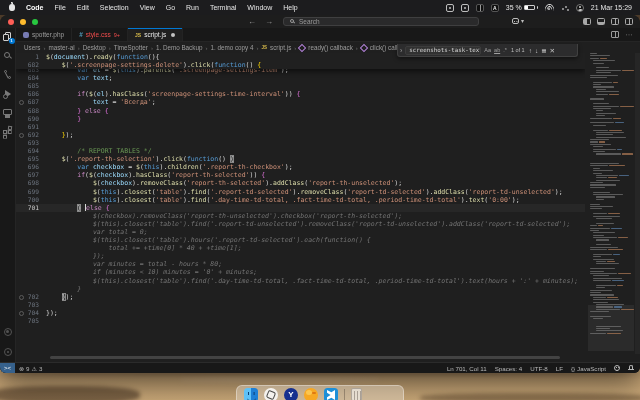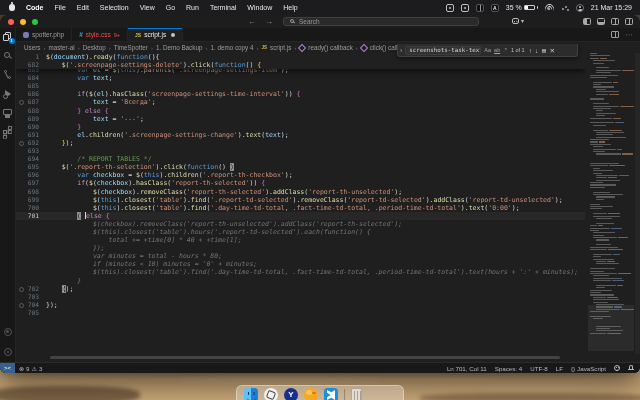--- a/index.html
+++ b/index.html
@@ -355,30 +355,25 @@
               </div>
               <div class="row">
                 <span class="gutter">687<i class="gdot"></i></span>
                 <span class="codeln" style="padding-left: 46.92px;"><span class="tk-v">text</span><span class="tk-p"> = </span><span class="tk-s">'Всегда'</span><span class="tk-p">;</span></span>
               </div>
               <div class="row">
                 <span class="gutter">688</span>
                 <span class="codeln" style="padding-left: 31.28px;"><span class="tk-b2">}</span><span class="tk-p"> </span><span class="tk-c">else</span><span class="tk-p"> </span><span class="tk-b2">{</span></span>
               </div>
               <div class="row">
-                <span class="gutter">689</span>
-                <span class="codeln" style="padding-left: 46.92px;"><span class="tk-v">text</span><span class="tk-p"> = </span><span class="tk-s">'---'</span><span class="tk-p">;</span></span>
-              </div>
-              <div class="row">
                 <span class="gutter">690</span>
                 <span class="codeln" style="padding-left: 31.28px;"><span class="tk-b2">}</span></span>
               </div>
               <div class="row">
                 <span class="gutter">691</span>
-                <span class="codeln" style="padding-left: 31.28px;"><span class="tk-v">el</span><span class="tk-p">.</span><span class="tk-f">children</span><span class="tk-p">(</span><span class="tk-s">'.screenpage-settings-change'</span><span class="tk-p">).</span><span class="tk-f">text</span><span class="tk-p">(</span><span class="tk-v">text</span><span class="tk-p">);</span></span>
               </div>
               <div class="row">
                 <span class="gutter">692<i class="gdot"></i></span>
                 <span class="codeln" style="padding-left: 15.64px;"><span class="tk-b1">}</span><span class="tk-p">);</span></span>
               </div>
               <div class="row">
                 <span class="gutter">693</span>
                 <span class="codeln" style="padding-left: 0px;"></span>
               </div>
               <div class="row">
@@ -408,21 +403,29 @@
               <div class="row">
                 <span class="gutter">700</span>
                 <span class="codeln" style="padding-left: 46.92px;"><span class="tk-f">$</span><span class="tk-p">(</span><span class="tk-k">this</span><span class="tk-p">).</span><span class="tk-f">closest</span><span class="tk-p">(</span><span class="tk-s">'table'</span><span class="tk-p">).</span><span class="tk-f">find</span><span class="tk-p">(</span><span class="tk-s">'.day-time-td-total, .fact-time-td-total, .period-time-td-total'</span><span class="tk-p">).</span><span class="tk-f">text</span><span class="tk-p">(</span><span class="tk-s">'0:00'</span><span class="tk-p">);</span></span>
               </div>
               <div class="row cur">
                 <span class="gutter">701</span>
                 <span class="codeln" style="padding-left: 31.28px;"><span class="tk-bm">}</span><span class="tk-p"> </span><span class="caret"></span><span class="tk-c">else</span><span class="tk-p"> </span><span class="tk-b2">{</span></span>
               </div>
               <div class="row">
                 <span class="gutter"></span>
-                <span class="codeln" style="padding-left: 46.92px;"><span class="tk-g">$(checkbox).removeClass('report-th-unselected').addClass('report-th-selected');</span></span>
+                <span class="codeln" style="padding-left: 46.92px;"><span class="tk-g">$(checkbox).removeClass('report-th-unselected').checkbox('report-th-selected');</span></span>
+              </div>
+              <div class="row">
+                <span class="gutter"></span>
+                <span class="codeln" style="padding-left: 46.92px;"><span class="tk-g">$(this).closest('table').find('.report-td-unselected').removeClass('report-td-unselected').addClass('report-td-selected');</span></span>
+              </div>
+              <div class="row">
+                <span class="gutter"></span>
+                <span class="codeln" style="padding-left: 46.92px;"><span class="tk-g">var total = 0;</span></span>
               </div>
               <div class="row">
                 <span class="gutter"></span>
                 <span class="codeln" style="padding-left: 46.92px;"><span class="tk-g">$(this).closest('table').hours('.report-td-selected').each(function() {</span></span>
               </div>
               <div class="row">
                 <span class="gutter"></span>
                 <span class="codeln" style="padding-left: 62.56px;"><span class="tk-g">total += +time[0] * 40 + +time[1];</span></span>
               </div>
               <div class="row">

